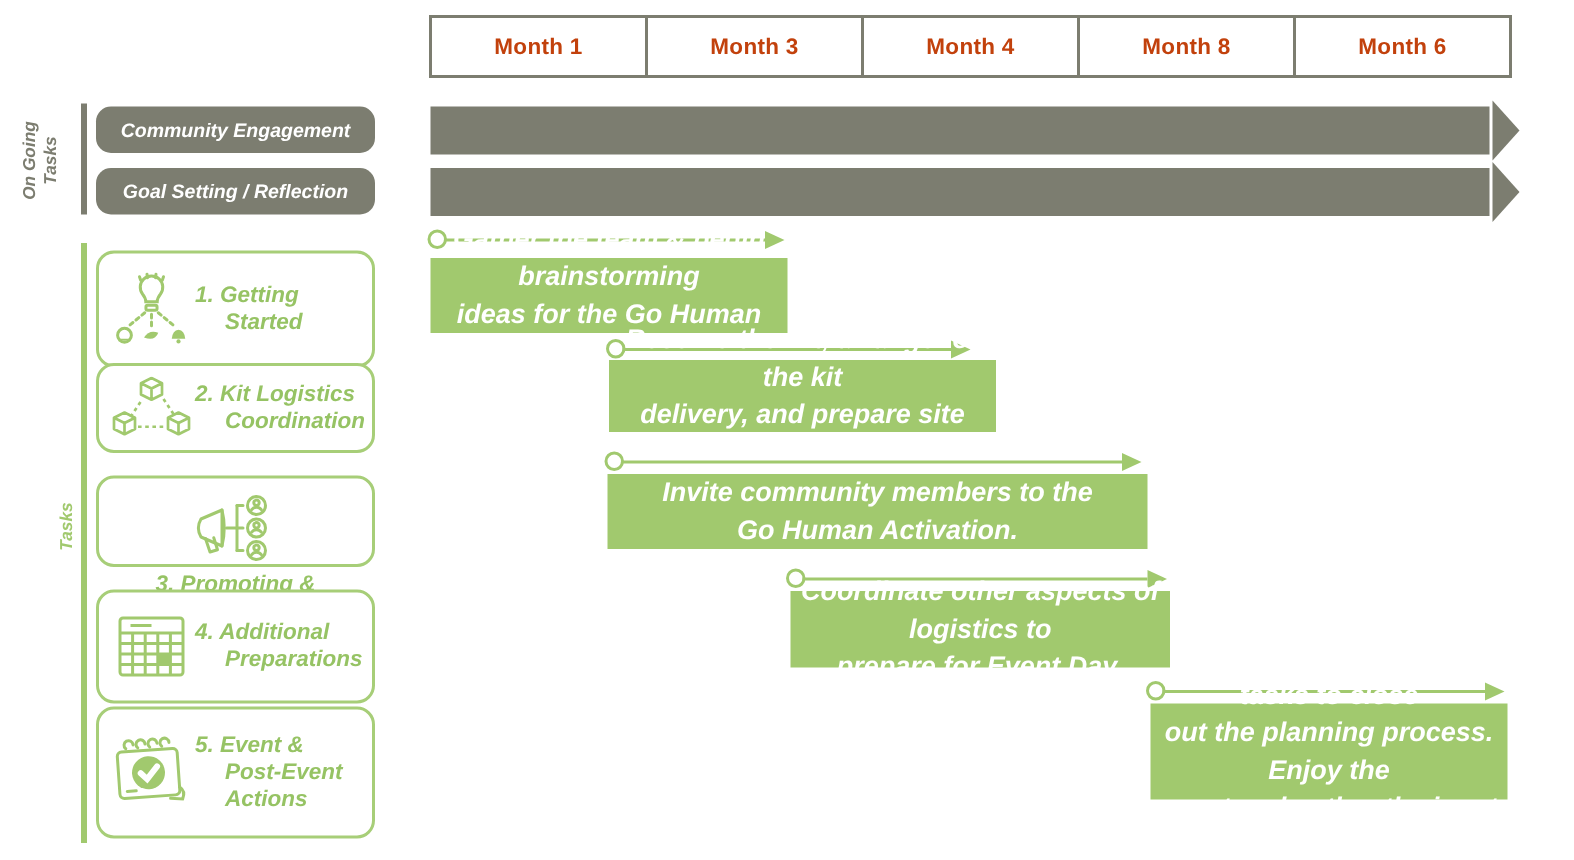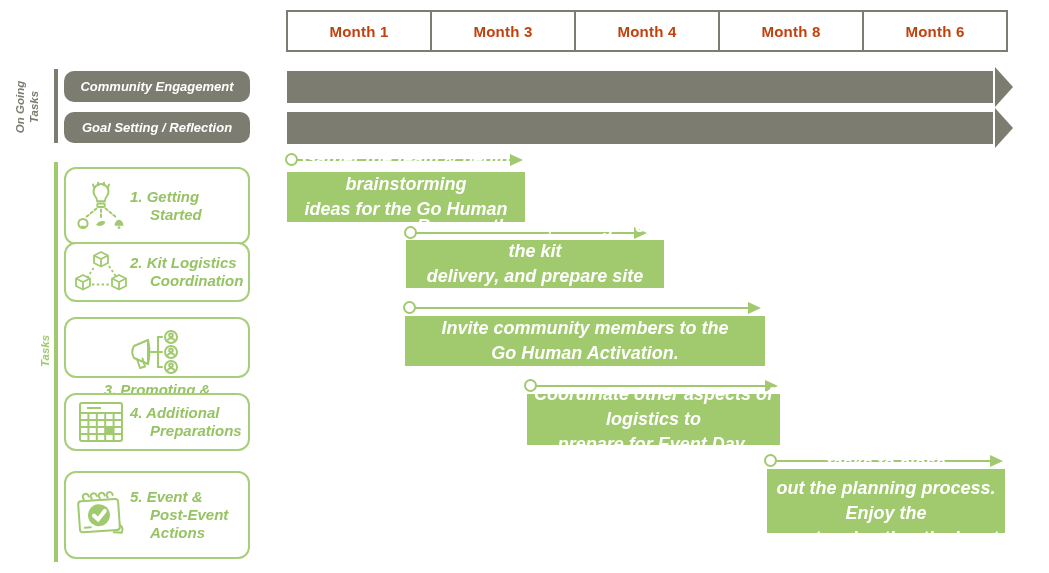--- a/index.html
+++ b/index.html
@@ -47,21 +47,21 @@
 
   
   .card {
     position:absolute; left:64px; width:186px; box-sizing:border-box;
     border:2px solid #A7CE78; border-radius:12px; background:#fff;
     display:flex; align-items:center; padding:4px 6px 4px 6px;
   }
   .card1 { top:167px; height:78px; }
   .card2 { top:242px; height:60px; }
   .card3 { top:317px; height:61px;flex-direction:column; }
-  .card4 { top:393px; height:58px; }
+  .card4 { top:393px; height:76px; }
   .card5 { top:471px; height:88px; }
   .card .icon { flex:0 0 58px; display:flex; justify-content:center; align-items:center; }
   .card .title {
     flex:1; color:#96C364; font-weight:bold; font-style:italic; font-size:15px;
     line-height:1.22; white-space:pre-line; padding-left:20px; text-indent:-20px;
   }
 
   
   .tline   { position:absolute; height:2.5px; background:#A1C96E; }
   .tcircle { position:absolute; width:9px; height:9px; border:2.5px solid #A1C96E; border-radius:50%; background:#fff; }

